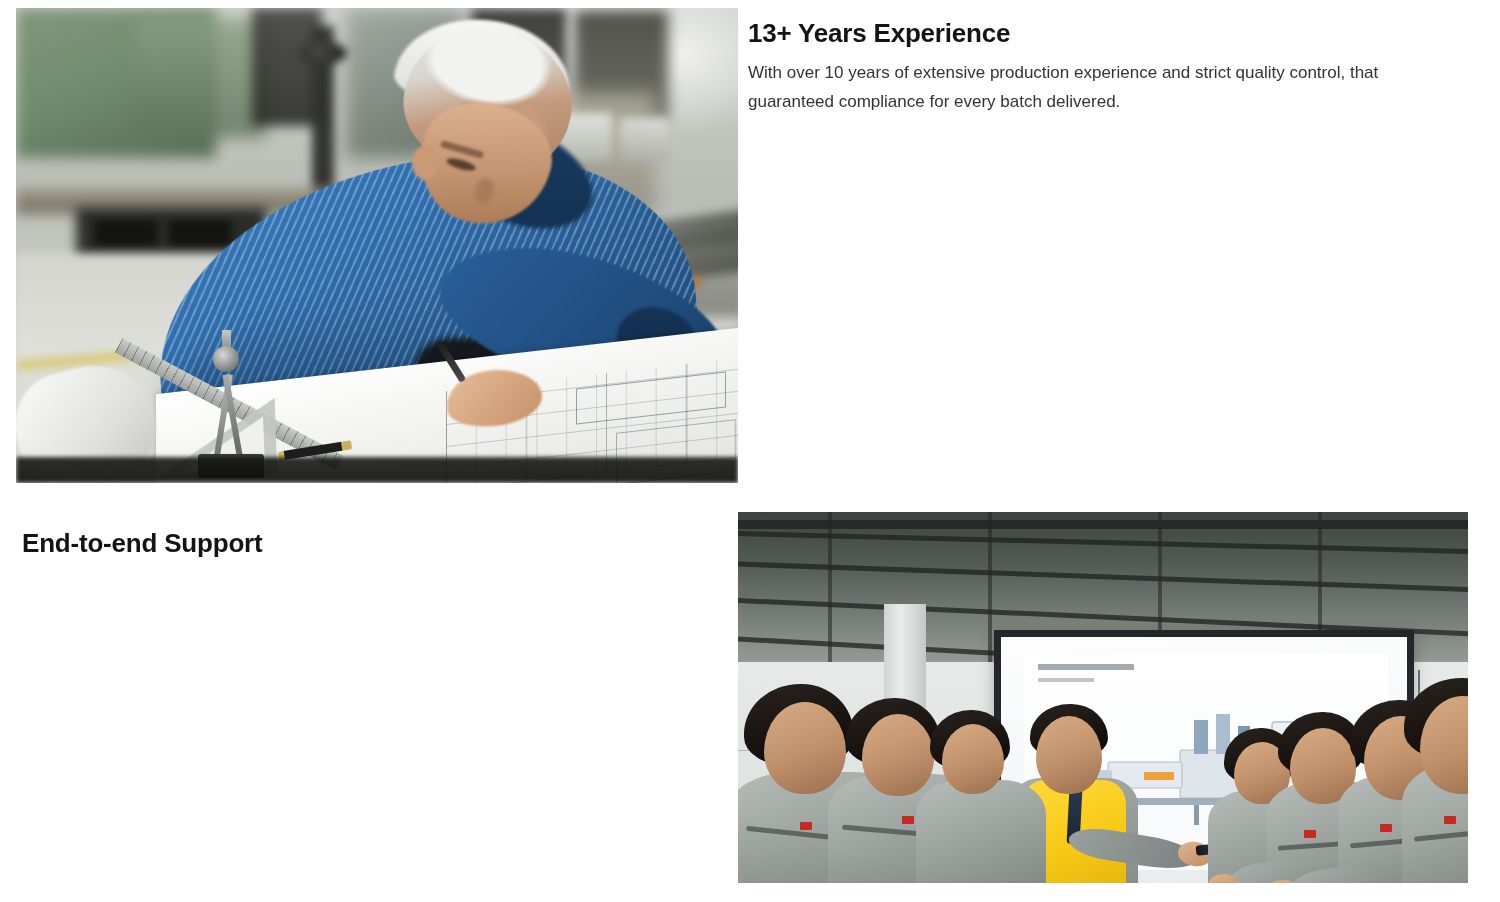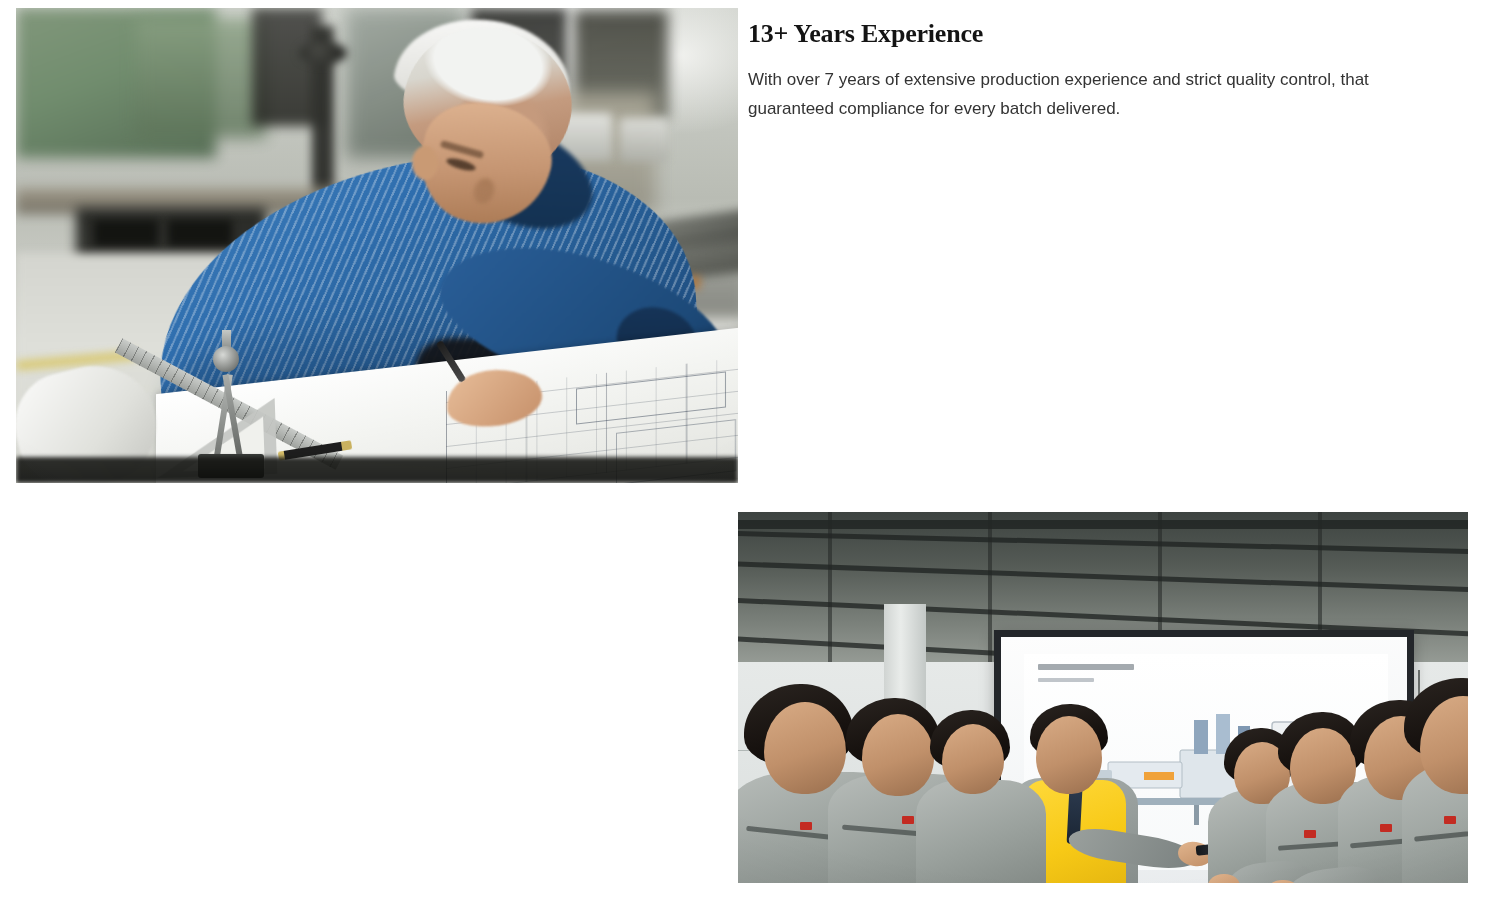--- a/index.html
+++ b/index.html
@@ -32,21 +32,21 @@
   #photo-training-frame{ margin:6px 0 0 0; width:730px; height:371px; }
 
   .txt-block{ padding-right:46px; }
   #text-experience{ padding:18px 0 0 10px; }
   #text-support{ padding:22px 0 0 22px; }
 
   .feat-title{
     font-size:26px; font-weight:bold; letter-spacing:-0.2px;
     color:#141414; line-height:1.2;
   }
-  #title-experience{ margin-bottom:16px;font-family:Liberation Serif, serif; }
+  #title-experience{ margin-bottom:9px; }
   #title-support{ margin-bottom:14px; }
   .feat-body{
     font-size:17px; line-height:1.72; color:#333333;
     max-width:690px; font-weight:normal;
   }
   #body-support{ max-width:700px; }
 
   
   .p1-bg{
     position:absolute; inset:0;
@@ -580,26 +580,27 @@
       <div class="p1-hand"></div>
       <div class="p1-pen"></div>
       <div class="p1-desk-edge"></div>
       <div class="p1-vignette"></div>
     </div>
   </div>
 
   <div class="cell cell-text">
     <div class="txt-block" id="text-experience">
       <h2 class="feat-title" id="title-experience">13+ Years Experience</h2>
-      <p class="feat-body" id="body-experience">With over 7 years of extensive production experience and strict quality control, that guaranteed compliance for every batch delivered.</p>
+      <p class="feat-body" id="body-experience">With over 10 years of extensive production experience and strict quality control, that guaranteed compliance for every batch delivered.</p>
     </div>
   </div>
 
   <div class="cell cell-text">
     <div class="txt-block" id="text-support">
+      <h2 class="feat-title" id="title-support">End-to-end Support</h2>
     </div>
   </div>
 
   <div class="cell cell-photo">
     <div class="photo-frame" id="photo-training-frame">
       <div class="p2-bg"></div>
 
       <div class="p2-roof"></div>
       <div class="p2-purlin" style="top:18px;  transform:rotate(1.4deg);"></div>
       <div class="p2-purlin" style="top:48px;  transform:rotate(2.0deg);"></div>

